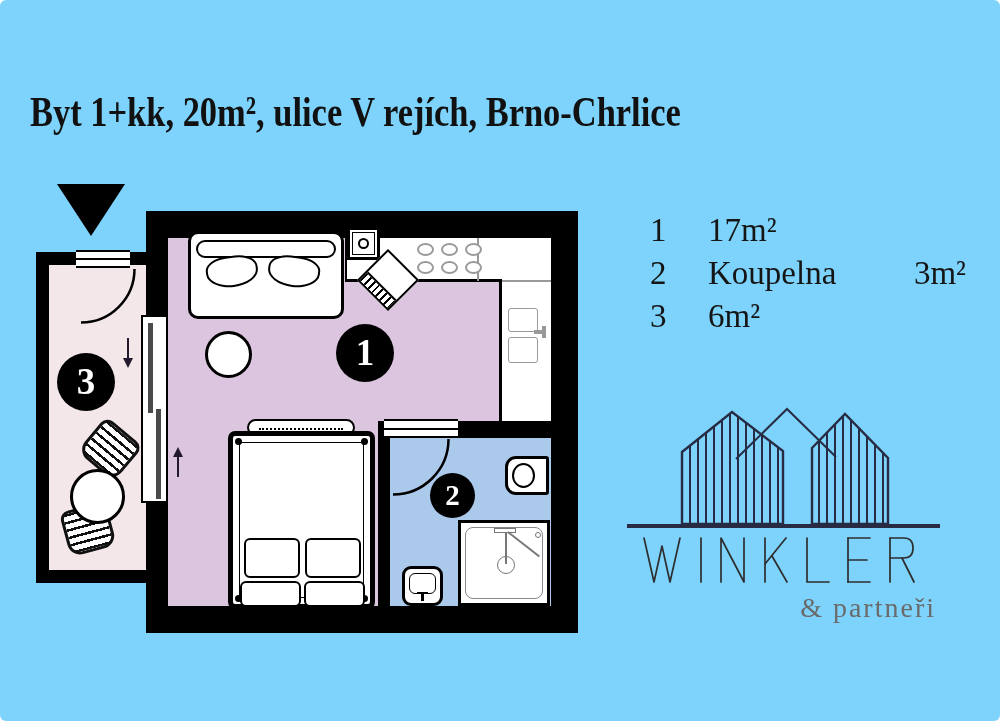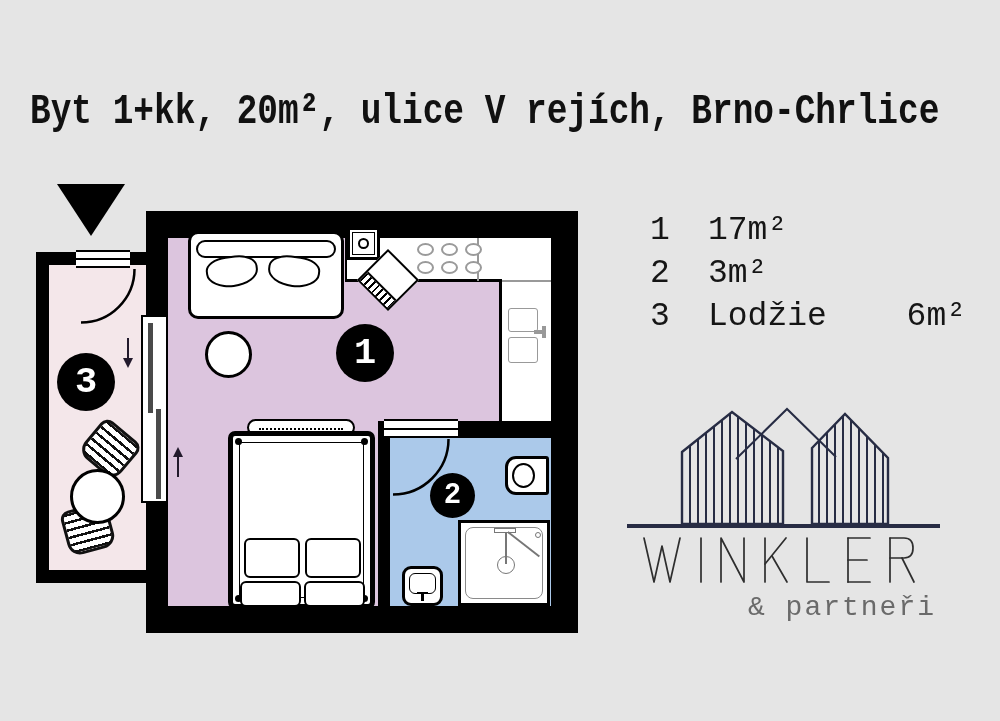--- a/index.html
+++ b/index.html
@@ -1,17 +1,17 @@
 <!DOCTYPE html>
 <html><head>
 <meta charset="utf-8">
 <style>
   html,body{margin:0;padding:0;background:#fff;}
-  #canvas{position:relative;width:1000px;height:721px;background:#e5e5e5;overflow:hidden;
-          font-family:Liberation Mono, monospace;}
+  #canvas{position:relative;width:1000px;height:721px;background:#7dd3fc;overflow:hidden;
+          font-family:Liberation Serif, serif;border-radius:6px;}
   .abs{position:absolute;}
   .badge{position:absolute;background:#000;border-radius:50%;color:#fff;
          font-weight:bold;text-align:center;}
   .wall{position:absolute;background:#000;}
   .floor{position:absolute;}
   .furn{position:absolute;background:#fff;border:3px solid #000;box-sizing:border-box;}
   .thinline{position:absolute;background:#000;}
   .grayline{position:absolute;background:#999;}
   .doorframe{position:absolute;background:#fff;border-top:2px solid #000;border-bottom:2px solid #000;box-sizing:border-box;}
   .doorframe .mid{position:absolute;left:0;right:0;top:50%;height:2px;margin-top:-1px;background:#000;}
@@ -171,25 +171,25 @@
     </div>
   </div>
 
   <div id="legend">
     <div class="legend-row">
       <span class="legend-num">1</span>
       <span class="legend-area">17m²</span>
     </div>
     <div class="legend-row">
       <span class="legend-num">2</span>
+      <span class="legend-name">Koupelna</span>
       <span class="legend-area">3m²</span>
     </div>
     <div class="legend-row">
       <span class="legend-num">3</span>
-      <span class="legend-name">Lodžie</span>
       <span class="legend-area">6m²</span>
     </div>
   </div>
 
   <div>
 
     <svg class="abs" style="left:640px;top:402px;" width="300" height="128" viewBox="0 0 300 128">
       <defs>
         <clipPath id="h1clip">
             <polygon points="42,50 92,10 143,49 143,122 42,122"></polygon>

